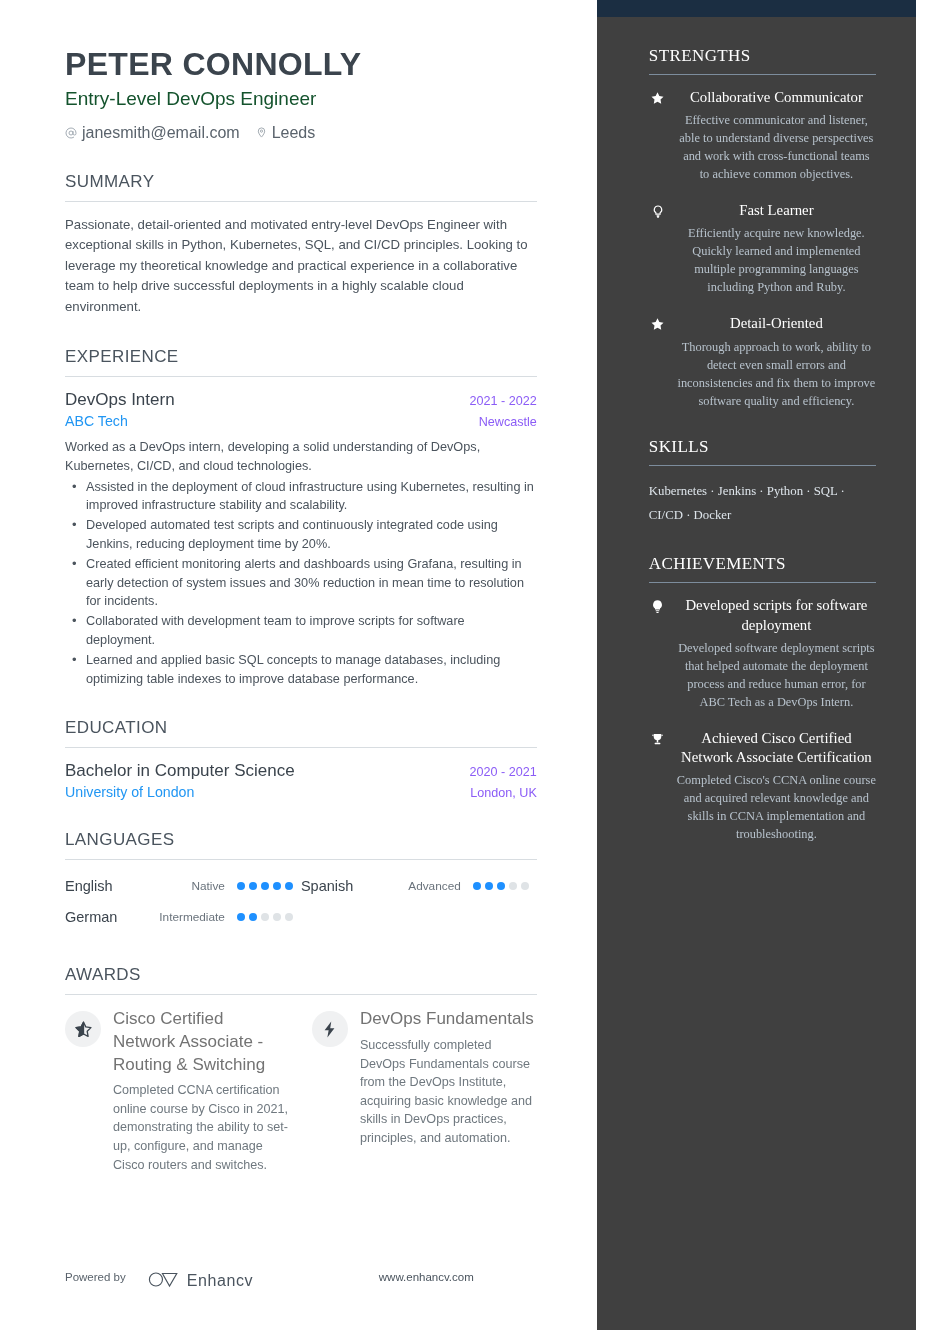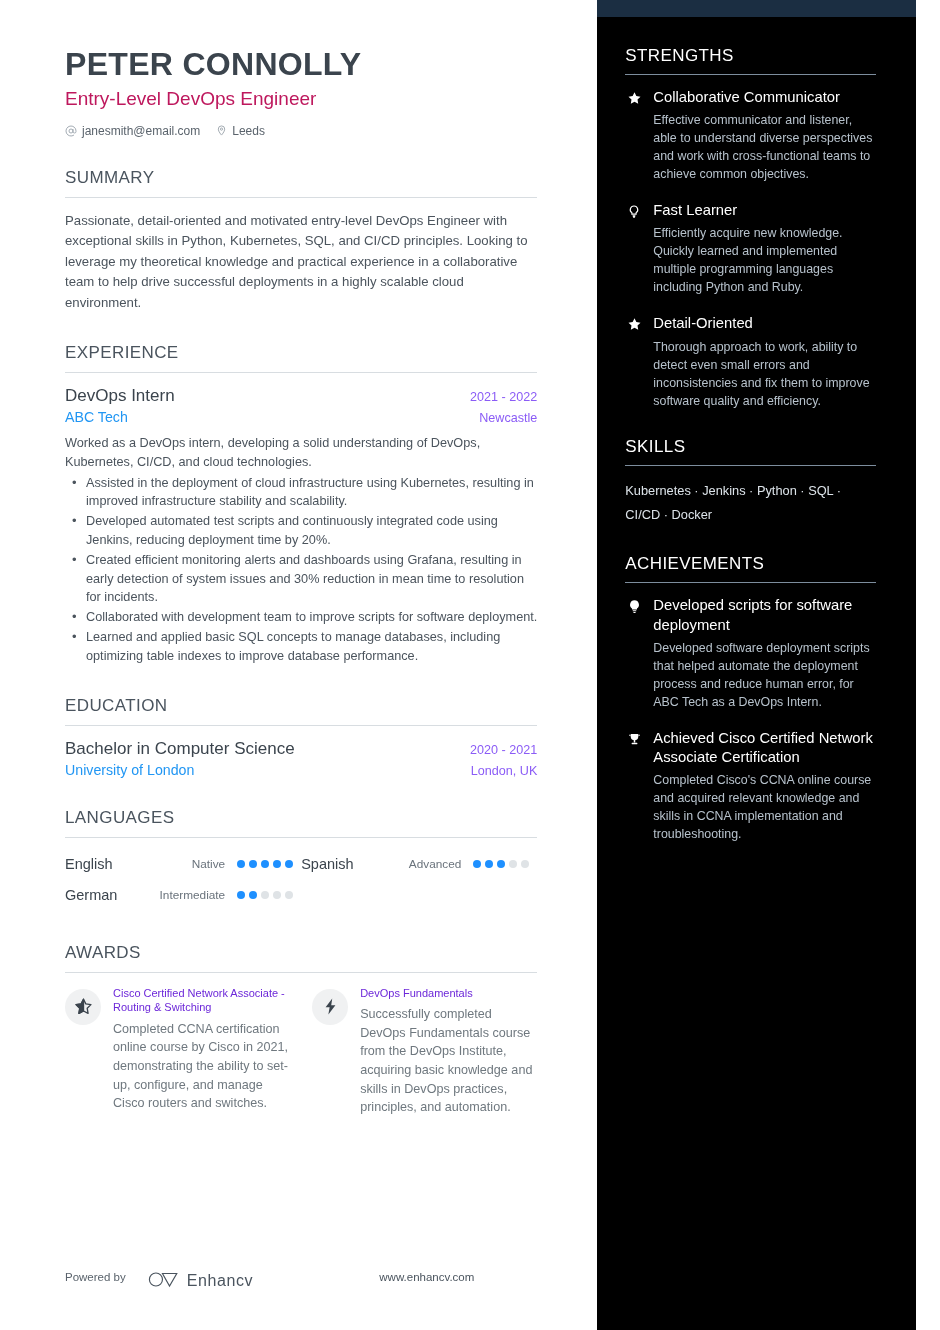--- a/index.html
+++ b/index.html
@@ -13,22 +13,22 @@
   }
   .page { position: relative; width: 916px; height: 1330px; display: flex; }
 
   
   .main { width: 613px; padding: 46px 60px 0 65px; position: relative; }
 
   .name {
     font-size: 32px; font-weight: bold; letter-spacing: .3px;
     color: #3b444d; line-height: 1.18; margin-bottom: 4px;
   }
-  .headline { font-size: 19px; color: #be185d; margin-bottom: 14px; font-weight: 400;}
-  .contacts { display: flex; align-items: center; gap: 16px; font-size: 12px; color: #5a636c; }
+  .headline { font-size: 19px; color: #14532d; margin-bottom: 14px; font-weight: 400;}
+  .contacts { display: flex; align-items: center; gap: 16px; font-size: 16px; color: #5a636c; }
   .contact { display: flex; align-items: center; gap: 5px; }
   .contact .ico { color: #9aa3ab; display: inline-flex; align-items: center; }
 
   .section { margin-top: 30px; }
   .sec-title {
     font-size: 17px; color: #4a545e; letter-spacing: .4px; font-weight: 400;
     padding-bottom: 9px;
   }
   .sec-rule { border-bottom: 1px solid #d8dde1; margin-bottom: 13px; }
 
@@ -59,46 +59,46 @@
   .dot.on { background: #1e90ff; }
 
   
   .awards-grid { display: flex; gap: 22px; }
   .award { width: 50%; display: flex; gap: 12px; }
   .award-badge {
     width: 36px; height: 36px; min-width: 36px; border-radius: 50%;
     background: #f0f1f2; display: flex; align-items: center; justify-content: center;
     margin-top: 3px; color: #3b444d;
   }
-  .award-title { font-size: 11px; color: #6d28d9; line-height: 1.33; }
+  .award-title { font-size: 17px; color: #737373; line-height: 1.33; }
   .award-desc { font-size: 12.6px; color: #6f787f; line-height: 1.48; margin-top: 5px; }
 
   
   .footer {
     position: absolute; left: 65px; right: 28px; bottom: 40px;
     display: flex; align-items: flex-start; font-size: 11.5px; color: #5a636c;
   }
   .brand { display: flex; align-items: center; gap: 9px; margin-left: 22px; }
   .brand-name { font-size: 16px; color: #4a545e; letter-spacing: .6px; }
   .footer-url { margin-left: auto; font-size: 11.5px; color: #4a545e; padding-right: 95px; }
 
   
   .sidebar {
-    width: 327px; background: #000000; color: #ffffff;
-    padding: 46px 40px 0 28px; position: relative;
+    width: 327px; background: #404040; color: #ffffff;
+    padding: 46px 40px 0 52px; position: relative; font-family: Liberation Serif, serif;
   }
   .sidebar-topband {
     position: absolute; top: 0; left: 0; right: 0; height: 17px; background: #1b2e42;
   }
   .s-section { margin-bottom: 6px; }
   .s-title {
     font-size: 17px; color: #ffffff; letter-spacing: .4px; font-weight: 400; padding-bottom: 8px;
   }
   .s-rule { border-bottom: 1px solid #7d8d9d; margin-bottom: 13px; }
-  .s-item { display: flex; gap: 10px; margin-bottom: 17px; }
+  .s-item { display: flex; gap: 10px; margin-bottom: 17px; text-align: center; }
   .s-ico { width: 18px; min-width: 18px; display: flex; justify-content: center; padding-top: 3px; color: #ffffff; }
   .s-item-title { font-size: 14.8px; color: #ffffff; line-height: 1.3; }
   .s-item-desc { font-size: 12.4px; color: #b7c2cc; line-height: 1.45; margin-top: 5px; }
   .skills-text { font-size: 12.8px; color: #dde4ea; line-height: 1.95; }
   .s-section.skills { margin-top: 26px; }
   .s-section.achievements { margin-top: 26px; }
 </style>
 </head>
 <body>
 

